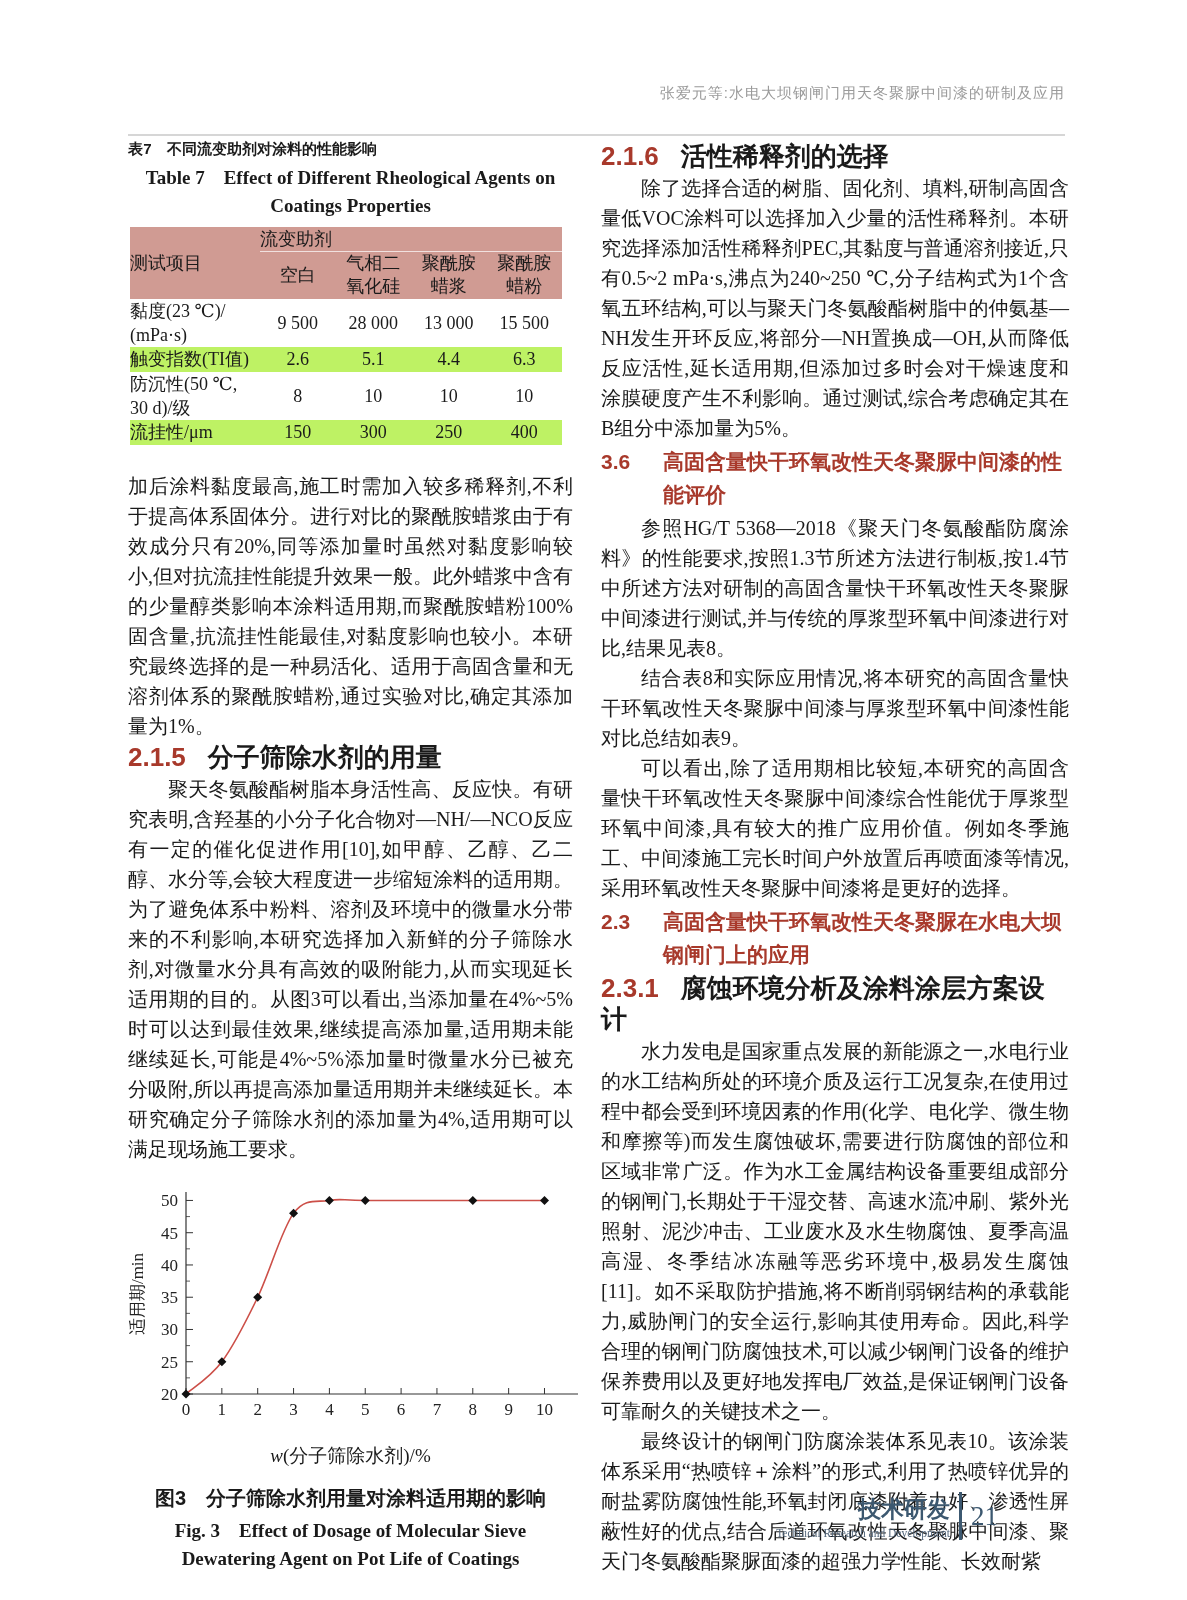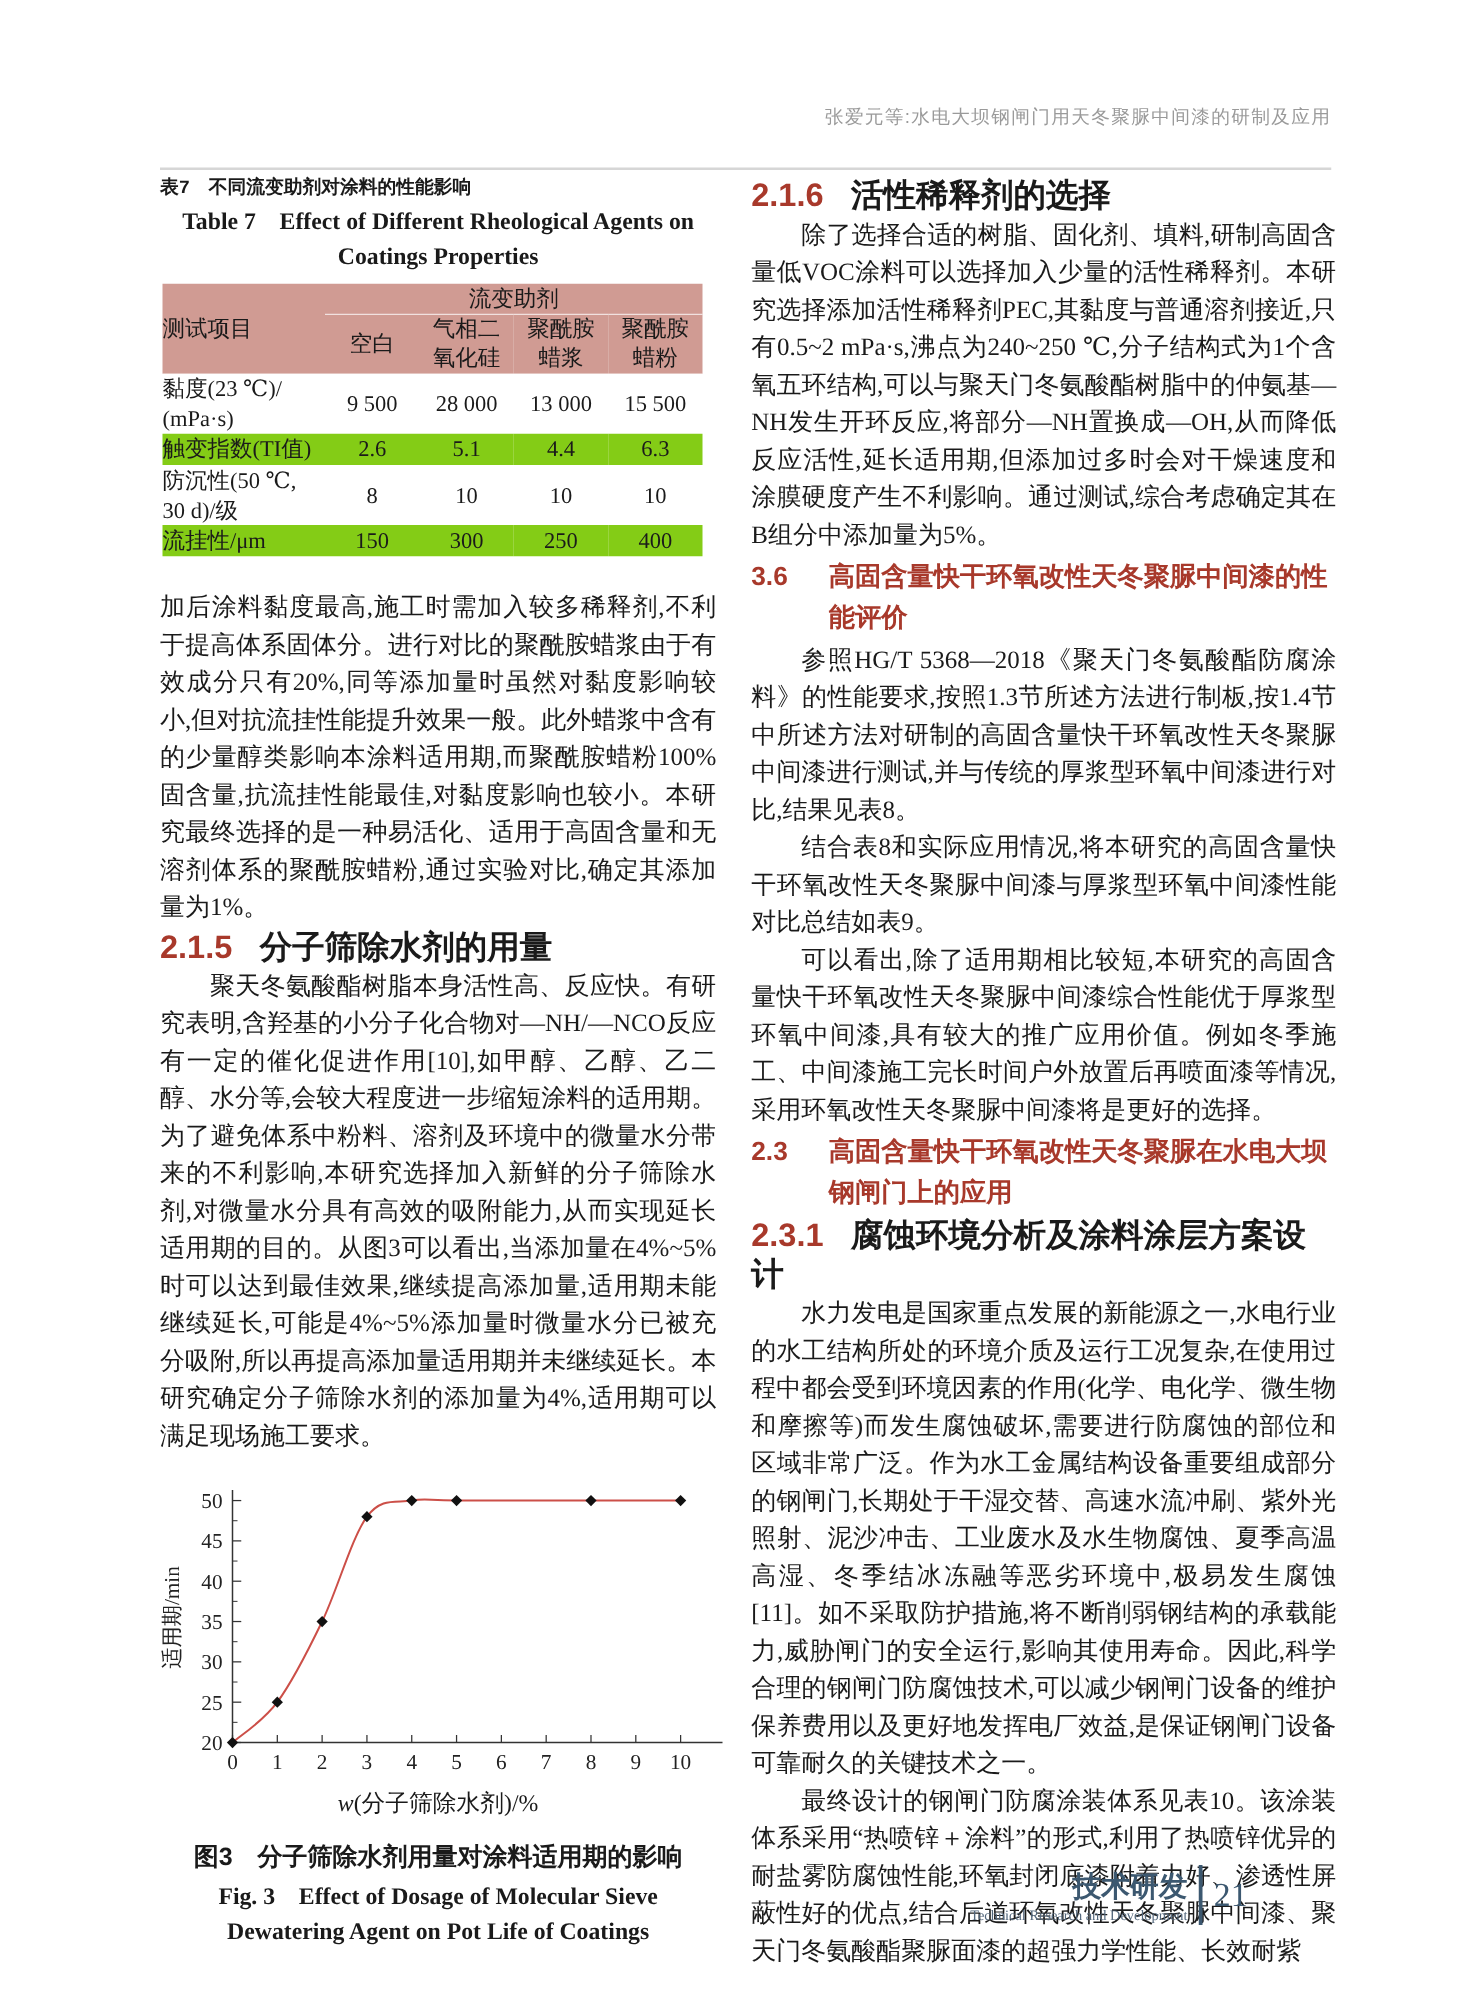--- a/index.html
+++ b/index.html
@@ -14,23 +14,23 @@
   .col-right{left:601px;width:468px;}
 
   
   .tbl-title-cn{font-family:Liberation Mono, monospace;font-weight:bold;
         font-size:15px;margin:0 0 5px 0;}
   .tbl-title-en{font-weight:bold;font-size:19px;text-align:center;line-height:1.45;margin:0 0 8px 0;}
   table.t7{width:432px;margin-left:2px;border-collapse:collapse;font-size:18px;table-layout:fixed;}
   table.t7 td{padding:0;}
   .hdr td{background:#d09b93;}
   td.corner{width:130px;text-align:left;padding-left:8px;vertical-align:middle;margin-top:20px;}
-  td.group{text-align:center;padding:7px 0 5px 0;border-bottom:1.5px solid rgba(255,255,255,0.7);}
+  td.group{text-align:left;padding:7px 0 5px 0;border-bottom:1.5px solid rgba(255,255,255,0.7);}
   td.colh{text-align:center;white-space:pre-line;line-height:1.3;padding:5px 0 8px 0;vertical-align:middle;}
-  tr.r-pink td{background:#84cc16;}
+  tr.r-pink td{background:#bef264;}
   tr.r-white td{background:#ffffff;}
   td.rlabel{text-align:left;padding:5px 0 5px 8px;white-space:pre-line;line-height:1.35;}
   td.rval{text-align:center;}
 
   
   .para{font-size:20px;line-height:30px;text-align:justify;margin:0;}
   .ind{text-indent:2em;}
   .mt{margin-top:26px;}
 
   .h3{font-family:"Liberation Sans","DejaVu Sans",sans-serif;font-weight:bold;font-size:26px;
@@ -38,21 +38,21 @@
   .h3num{color:#a8392b;margin-right:22px;}
   .h2{display:flex;font-family:"Liberation Sans","DejaVu Sans",sans-serif;font-weight:bold;
       font-size:21px;line-height:33px;color:#a8392b;margin:2px 0;}
   .h2num{flex:0 0 62px;}
   .h2txt{flex:1;}
 
   
   .fig{margin-top:16px;}
   .fig svg{display:block;margin:0 auto;}
   .fig svg text{font-family:"Liberation Serif","DejaVu Serif",serif;}
-  .xlabel{text-align:center;font-size:19px;margin-top:2px;}
+  .xlabel{text-align:center;font-size:19px;margin-top:15px;}
   .cap-cn{font-family:"Liberation Sans","DejaVu Sans",sans-serif;font-weight:bold;font-size:20px;
       text-align:center;margin-top:16px;}
   .cap-en{font-weight:bold;font-size:19px;text-align:center;line-height:1.5;margin-top:5px;}
 
   
   .footer{position:absolute;top:1492px;right:122px;display:flex;align-items:center;}
   .f-block{text-align:right;margin-right:9px;}
   .f-cn{font-family:"Liberation Sans","DejaVu Sans",sans-serif;font-weight:bold;font-size:23px;color:#3c5870;}
   .f-en{font-size:11.5px;color:#53677c;margin-top:2px;}
   .f-bar{width:3px;height:48px;background:#3c5870;margin-right:9px;}

